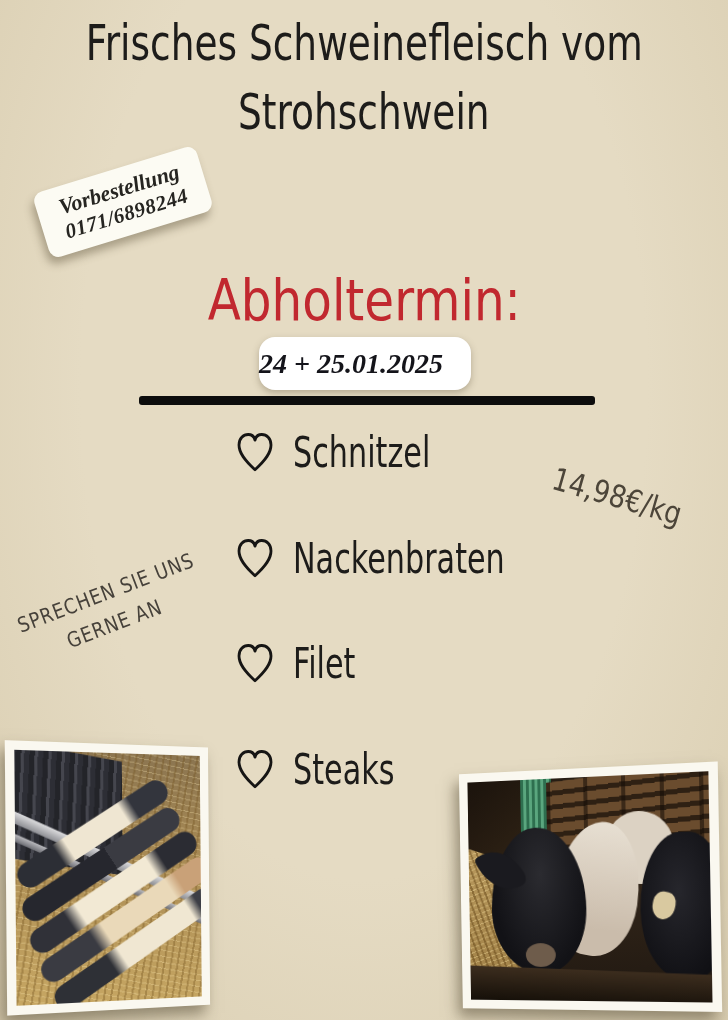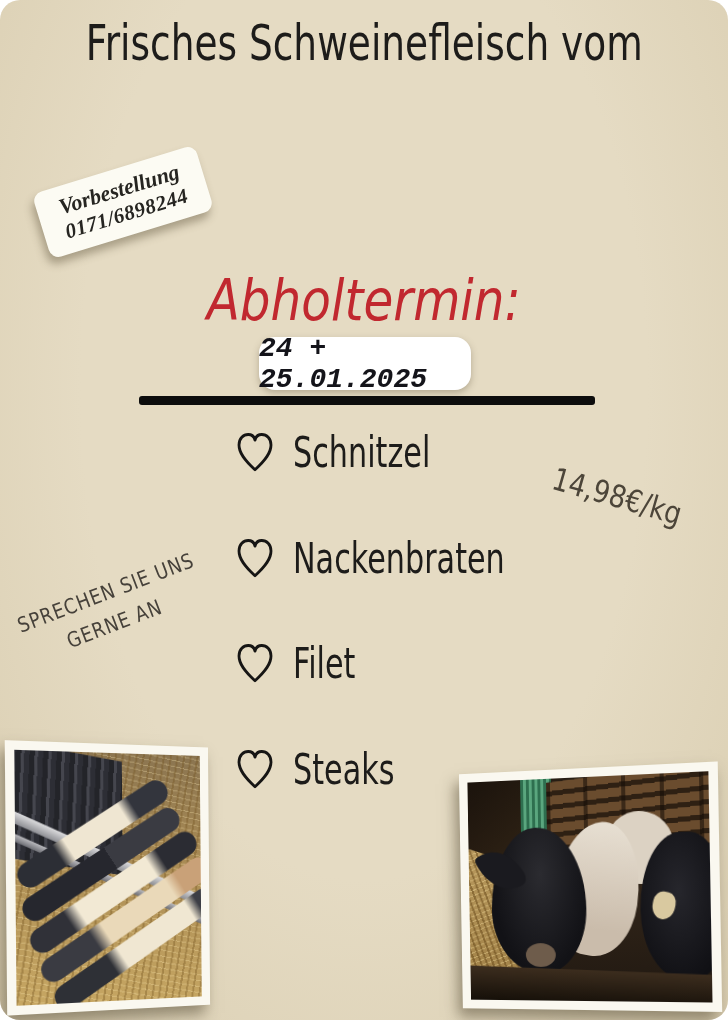--- a/index.html
+++ b/index.html
@@ -1,19 +1,19 @@
 <!DOCTYPE html>
 <html lang="de"><head>
 <meta charset="utf-8">
 <style>
   html,body{margin:0;padding:0;}
   body{width:728px;height:1020px;overflow:hidden;font-family:"DejaVu Sans",sans-serif;}
   .poster{position:relative;width:728px;height:1020px;
     background:radial-gradient(ellipse at 50% 38%, #e5dbc3 55%, #d9cdb0 100%);
-    overflow:hidden;border-radius:20px;}
+    overflow:hidden;}
   
   .hand{color:#1d1c1a;font-weight:400;}
   .squeeze{display:inline-block;transform:scaleX(0.75);transform-origin:center;white-space:nowrap;}
   .squeeze-left{display:inline-block;transform:scaleX(0.72);transform-origin:left center;white-space:nowrap;}
   
   .title-block{position:absolute;top:8px;left:0;width:728px;text-align:center;}
   .title-line{height:69px;display:flex;align-items:center;justify-content:center;font-size:50px;}
   .subtitle-line{height:46px;display:flex;align-items:center;justify-content:center;
     font-size:31px;font-weight:700;font-variant:small-caps;letter-spacing:1px;color:#1d1c1a;}
   .subtitle-line .squeeze{transform:scaleX(0.78);}
@@ -21,26 +21,26 @@
   .sticker{position:absolute;left:38px;top:168px;width:170px;height:68px;border-radius:10px;
     background:#fcfbf3;transform:rotate(-17deg);
     box-shadow:-4px 6px 9px rgba(95,84,60,0.45);
     display:flex;flex-direction:column;align-items:center;justify-content:center;
     font-family:"Liberation Serif",serif;font-style:italic;font-weight:700;color:#262521;}
   .sticker .l1{font-size:22px;line-height:1.1;}
   .sticker .l2{font-size:21px;line-height:1.2;letter-spacing:0.5px;}
   
   .abholtermin{position:absolute;top:270px;left:0;width:728px;height:60px;
     display:flex;align-items:center;justify-content:center;
-    font-size:57px;color:#c1282f;font-style:italic;}
+    font-size:57px;color:#c1282f;}
   .abholtermin .squeeze{transform:scaleX(0.85);}
   .date-box{position:absolute;left:259px;top:337px;width:212px;height:53px;border-radius:16px;
     background:#ffffff;box-shadow:0 3px 7px rgba(90,78,54,0.35);
-    display:flex;align-items:center;justify-content:flex-end;
-    font-family:Liberation Mono, monospace;font-style:italic;font-weight:700;
+    display:flex;align-items:center;justify-content:flex-start;
+    font-family:Liberation Serif, serif;font-style:italic;font-weight:700;
     font-size:28px;color:#14141a;}
   .divider{position:absolute;left:139px;top:396px;width:456px;height:9px;
     background:#0d0d0d;border-radius:3px;}
   
   .products{position:absolute;left:235px;top:412px;display:flex;flex-direction:column;gap:24px;}
   .product-row{height:81.5px;display:flex;align-items:center;}
   .heart{width:40px;height:45px;margin-right:18px;flex:0 0 auto;}
   .product-label{font-size:42px;color:#1d1c1a;}
   
   .price-note{position:absolute;left:522px;top:478px;width:190px;text-align:center;
@@ -115,20 +115,23 @@
 </style>
 </head>
 <body>
 
 <div class="poster">
 
   <div class="title-block">
     <div class="title-line hand">
       <span class="squeeze">Frisches Schweinefleisch vom</span>
     </div>
+    <div class="title-line hand">
+      <span class="squeeze">Strohschwein</span>
+    </div>
   </div>
 
   <div class="sticker">
     <span class="l1">Vorbestellung</span>
     <span class="l2">0171/6898244</span>
   </div>
 
   <div class="abholtermin">
     <span class="squeeze">Abholtermin:</span>
   </div>

